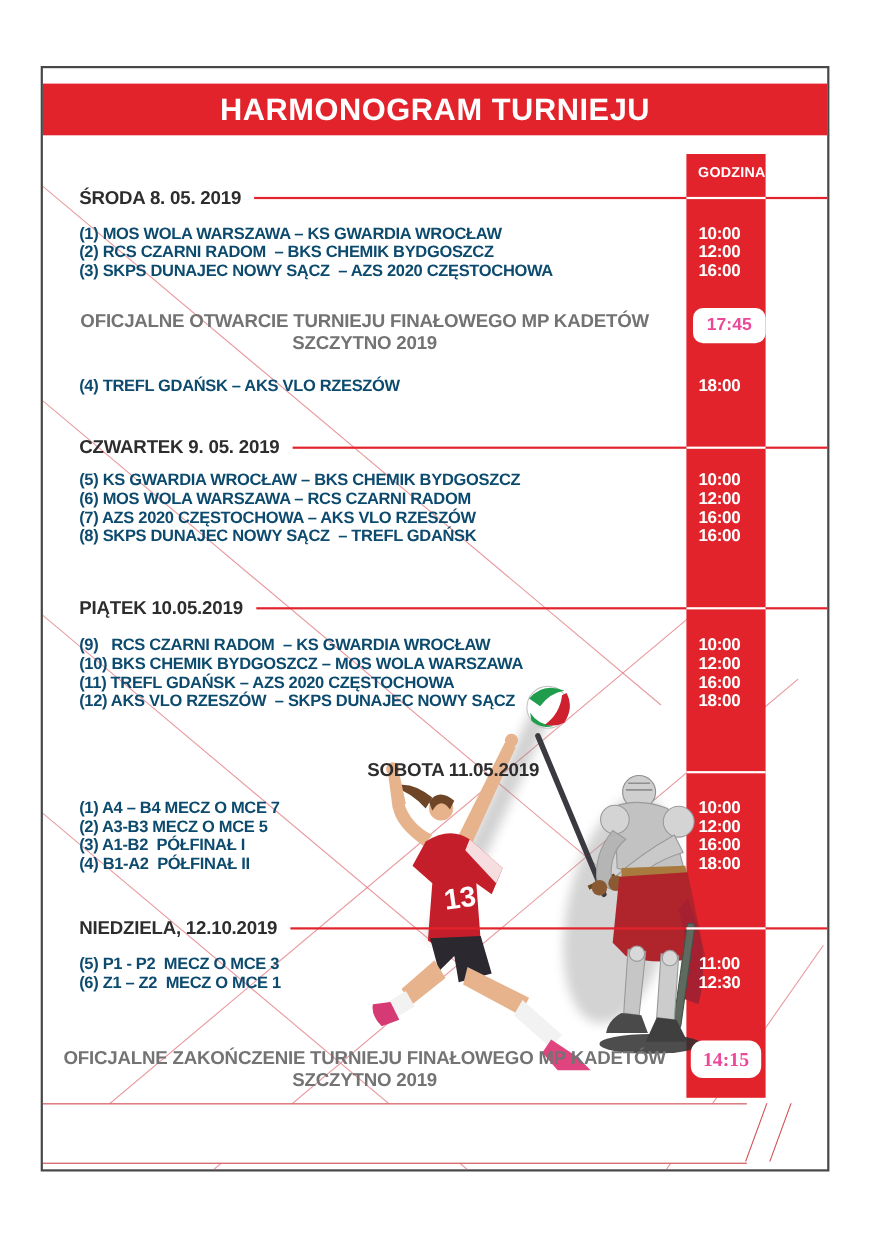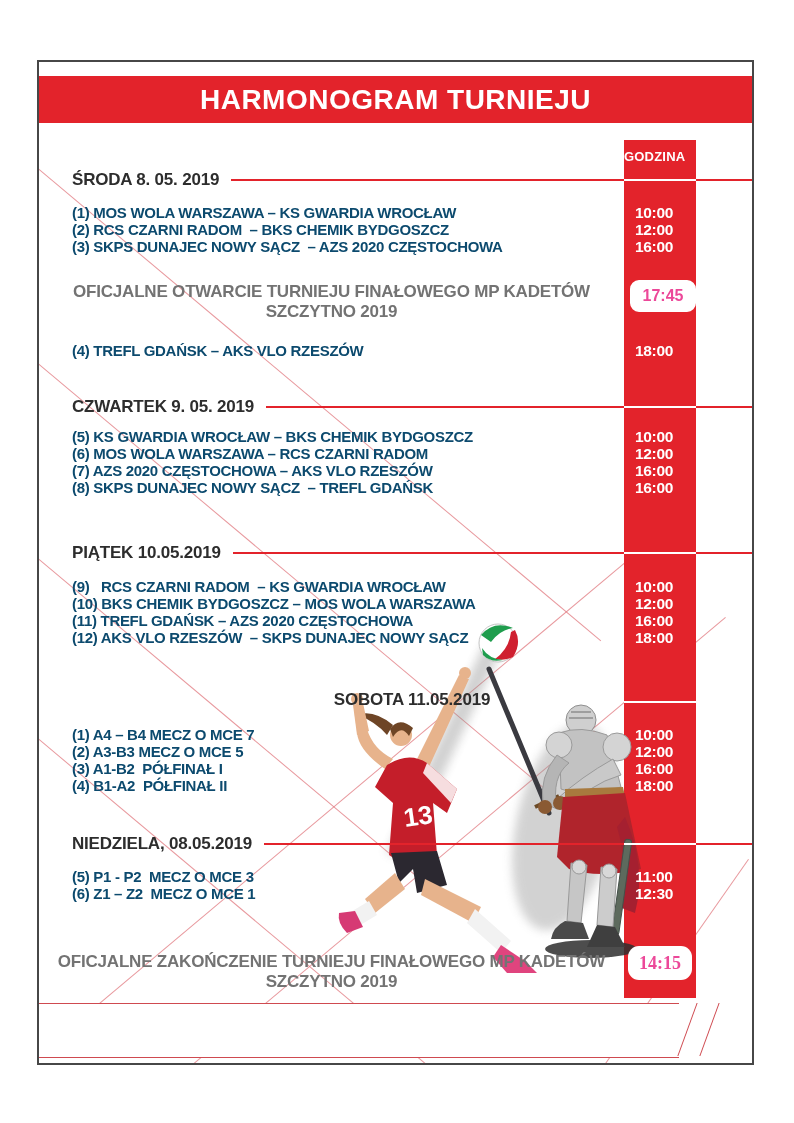--- a/index.html
+++ b/index.html
@@ -9,21 +9,21 @@
     border:2px solid #474747;background:#fff;overflow:hidden;}
   
   .dline{position:absolute;height:1px;background:#e0767c;opacity:.75;
     transform-origin:0 0;z-index:1;}
   
   .title-band{position:absolute;left:0;top:14px;width:100%;height:47px;background:#e3232b;
     display:flex;align-items:center;justify-content:center;z-index:4;}
   .title-band span{color:#fff;font-weight:bold;font-size:28px;letter-spacing:.5px;}
   
   .gcol{position:absolute;left:585px;top:78px;width:72px;height:858px;background:#e3232b;z-index:2;}
-  .gcol-head{position:absolute;left:585px;top:87px;width:72px;text-align:left;color:#fff;
+  .gcol-head{position:absolute;left:585px;top:87px;width:72px;text-align:right;color:#fff;
     font-weight:bold;font-size:13px;letter-spacing:.2px;z-index:3;}
   
   .day-row{position:absolute;left:0;width:713px;height:24px;display:flex;align-items:center;z-index:4;}
   .day-label{margin-left:33px;font-weight:bold;font-size:17px;color:#2d2d2d;white-space:pre;letter-spacing:-.2px;}
   .day-line{flex:1;height:2px;background:#e3232b;margin-left:12px;}
   .day-dash{position:absolute;left:585px;top:11px;width:72px;height:2px;background:#fff;}
   
   .mgroup{position:absolute;left:0;width:713px;z-index:4;}
   .match-row{position:relative;height:17px;}
   .match-text{position:absolute;left:33px;top:0;font-weight:bold;font-size:15px;
@@ -231,21 +231,21 @@
         <span class="match-text">(3) A1-B2  PÓŁFINAŁ I</span>
         <span class="match-time">16:00</span>
       </div>
       <div class="match-row">
         <span class="match-text">(4) B1-A2  PÓŁFINAŁ II</span>
         <span class="match-time">18:00</span>
       </div>
     </div>
 
     <div class="day-row" style="top:770px;">
-      <span class="day-label">NIEDZIELA, 08.05.2019</span>
+      <span class="day-label">NIEDZIELA, 12.10.2019</span>
       <span class="day-line"></span>
       <span class="day-dash"></span>
     </div>
     <div class="mgroup" style="top:806px;">
       <div class="match-row">
         <span class="match-text">(5) P1 - P2  MECZ O MCE 3</span>
         <span class="match-time">11:00</span>
       </div>
       <div class="match-row">
         <span class="match-text">(6) Z1 – Z2  MECZ O MCE 1</span>

